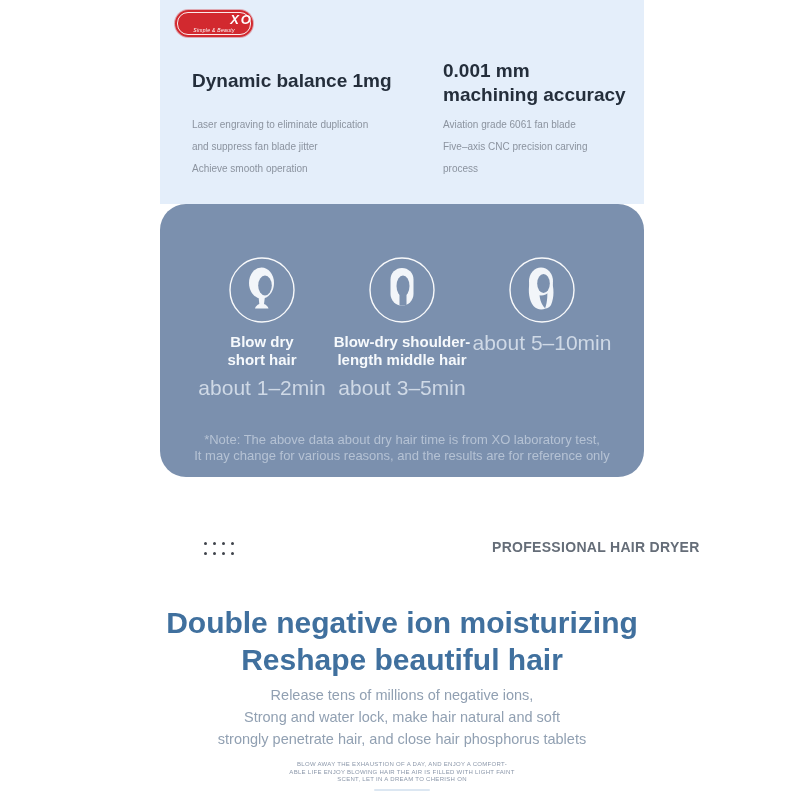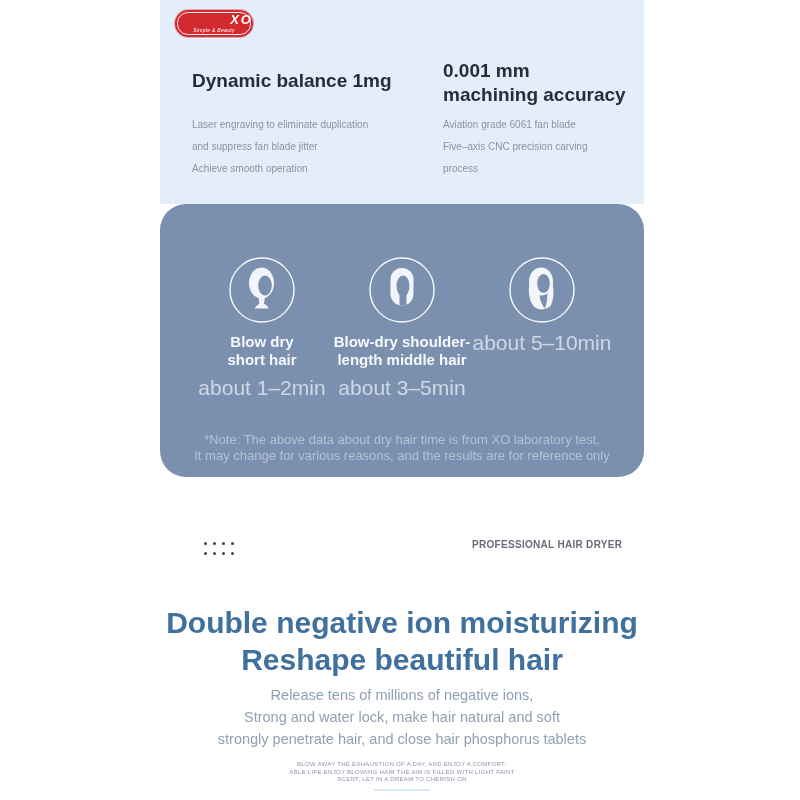--- a/index.html
+++ b/index.html
@@ -90,22 +90,22 @@
     color: var(--note-text, #b5c2d4);
   }
   
   .dots-grid {
     position: absolute; left: 204px; top: 542px;
     display: grid; grid-template-columns: repeat(4, 3px);
     grid-auto-rows: 3px; column-gap: 6px; row-gap: 7px;
   }
   .dot { width: 3px; height: 3px; border-radius: 50%; background: var(--dots-color, #3f444b); }
   .tag-label {
-    position: absolute; left: 472px; top: 539px;
-    font-size: 10px; font-weight: 600; letter-spacing: .3px;
+    position: absolute; left: 492px; top: 539px;
+    font-size: 14px; font-weight: 600; letter-spacing: .3px;
     color: var(--small-caps-gray, #656d78);
     text-align: right;
   }
   .hero-title {
     position: absolute; left: 0; top: 604px; width: 484px;
     text-align: center;
     font-size: 30px; font-weight: bold; line-height: 37px;
     color: var(--heading-blue, #40709e);
   }
   .hero-body {

